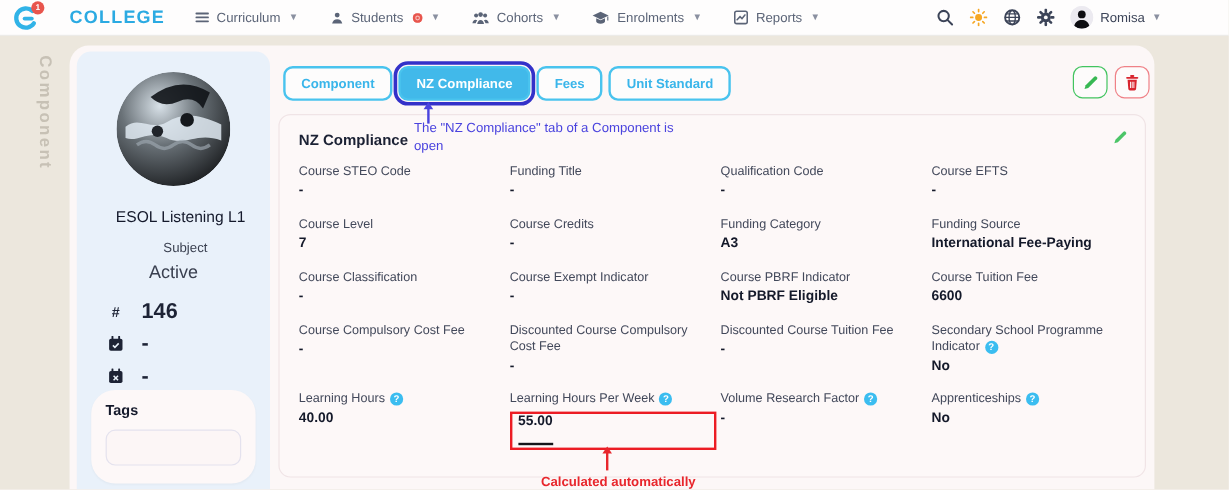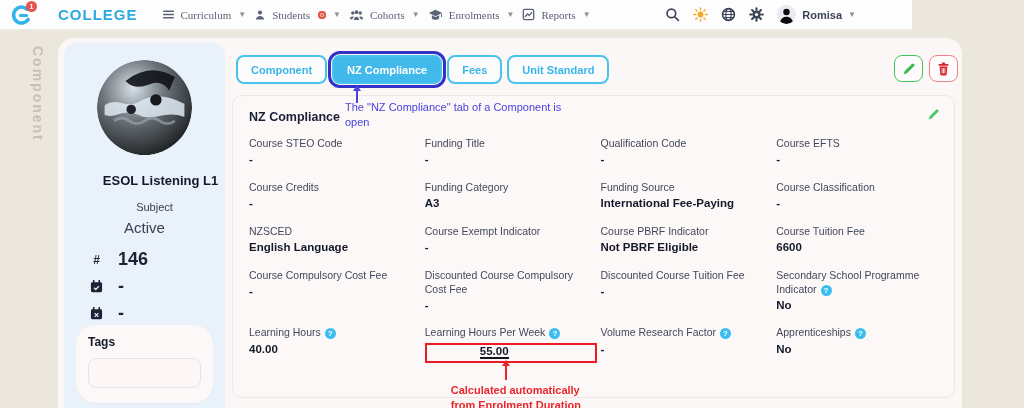--- a/index.html
+++ b/index.html
@@ -9,63 +9,63 @@
     font-family: "Liberation Sans", "DejaVu Sans", sans-serif;
     background: #ece7dd;
     overflow: hidden;
     color: #1c2130;
   }
   .ic { display:inline-flex; align-items:center; justify-content:center; }
   .ic svg { display:block; }
 
   
   .navbar {
-    position:absolute; left:0; top:0; width:912px; height:30px;
+    position:absolute; left:0; top:0; width:1024px; height:30px;
     background:#fefdfd; border-bottom:1px solid #ecebe8;
     display:flex; align-items:center; z-index:20;
   }
   .logo { position:relative; margin-left:10px; width:26px; height:24px; cursor:pointer; }
   .logo-badge {
     position:absolute; top:-2px; right:-1px; min-width:11px; height:11px;
     background:#e8554d; color:#fff; border-radius:50%;
     font-size:7px; font-weight:bold; line-height:11px; text-align:center; padding:0 2px;
   }
   .brand {
     margin-left:22px; font-size:15px; font-weight:bold; letter-spacing:1px;
     color:var(--brand,#2baae2);
   }
-  .nav-menu { display:flex; align-items:center; margin-left:24px; gap:8px;font-family:Liberation Serif, serif; }
+  .nav-menu { display:flex; align-items:center; margin-left:24px; gap:26px; }
   .nav-item { display:flex; align-items:center; gap:6px; color:#5b6477; font-size:11px; cursor:pointer; position:relative; }
   .nav-item .caret { font-size:8px; color:#8a90a0; margin-left:1px; }
   .badge-dot { width:8px; height:8px; border-radius:50%; background:#e8554d; display:inline-block; margin-left:2px; box-shadow:inset 0 0 0 2px #e8554d, inset 0 0 0 3px #f7b9b5; }
   .nav-right { margin-left:auto; display:flex; align-items:center; gap:13px; margin-right:56px; }
   .nav-act { color:#3c4458; cursor:pointer; }
   .nav-act.sun { color:#f6a723; }
   .user-chip { display:flex; align-items:center; gap:6px; cursor:pointer; }
   .user-avatar { width:19px; height:19px; border-radius:50%; background:#ecebf1; display:flex; align-items:center; justify-content:center; overflow:hidden; }
-  .user-name { font-size:11px; font-weight:bold; color:#3c4458; }
+  .user-name { font-size:11px; font-weight:normal; color:#3c4458; }
 
   
   .vertical-label {
     position:absolute; left:30px; top:46px;
     writing-mode:vertical-rl; font-size:14px; font-weight:bold;
     letter-spacing:2px; color:#c7c1b5;
   }
   .content-card {
     position:absolute; left:58px; top:38px; width:904px; height:370px;
     background:#fcf7f7; border-radius:16px 16px 0 0;
   }
 
   
   .sidebar-card {
     position:absolute; left:64px; top:43px; width:161px; height:365px;
     background:#e9f1fa; border-radius:12px 12px 0 0; text-align:center;
   }
   .profile-avatar { position:absolute; left:33px; top:17px; width:95px; height:95px; border-radius:50%; overflow:hidden; }
-  .profile-name { position:absolute; left:16px; top:130px; width:100%; font-size:13px; font-weight:bold; color:#14192b; }
+  .profile-name { position:absolute; left:6px; top:130px; width:100%; font-size:13px; font-weight:normal; color:#14192b; }
   .profile-type { position:absolute; left:0; top:158px; width:100%; font-size:11px; color:#3a4050;padding-left:20px; }
   .profile-status { position:absolute; left:0; top:176px; width:100%; font-size:15px; color:#3a4050; }
   .info-rows { position:absolute; left:26px; top:203px; text-align:left; }
   .info-row { display:flex; align-items:center; gap:15px; height:27px; color:#1d2335; }
   .info-row .ic { width:13px; color:#1d2335; }
   .info-row .hash { font-size:12px; font-weight:bold; }
   .info-value { font-size:18px; font-weight:bold; }
   .tags-card {
     position:absolute; left:12px; top:282px; width:137px; height:78px;
     background:#fdf8f8; border-radius:20px; padding:10px 12px; text-align:left;
@@ -114,21 +114,21 @@
     display:inline-block; width:11px; height:11px; border-radius:50%;
     background:var(--help,#3bbdf0); color:#fff; font-size:8px; font-weight:bold;
     line-height:11px; text-align:center; margin-left:4px; vertical-align:middle; cursor:pointer;
   }
   .f-value { margin-top:3px; font-size:11.5px; font-weight:bold; color:#14192a; }
   .red-box {
     margin-top:3px; margin-right:-10px; border:2px solid #ec1c24; padding:0 5px 2px;
     background:transparent;
   }
   .red-box .f-value { margin-top:0; }
-  .red-box .f-value span { border-bottom:2px solid #15151a; display:inline-block; padding-bottom:0;margin-left:48px; }
+  .red-box .f-value span { border-bottom:2px solid #15151a; display:inline-block; padding-bottom:12px; }
 
   
   .blue-arrow { position:absolute; left:356px; top:90px; width:2px; height:13px; background:var(--note-blue,#4a43de); z-index:6; }
   .blue-arrow::before {
     content:""; position:absolute; left:-3px; top:-5px;
     border-left:4px solid transparent; border-right:4px solid transparent;
     border-bottom:6px solid var(--note-blue,#4a43de);
   }
   .blue-note {
     position:absolute; left:345px; top:100px; width:242px;
@@ -362,38 +362,38 @@
       </div>
       <div class="f-cell">
         <div class="f-label"><span>Qualification Code</span></div>
         <div class="f-value">-</div>
       </div>
       <div class="f-cell">
         <div class="f-label"><span>Course EFTS</span></div>
         <div class="f-value">-</div>
       </div>
       <div class="f-cell">
+        <div class="f-label"><span>Course Level</span></div>
+        <div class="f-value">7</div>
+      </div>
+      <div class="f-cell">
         <div class="f-label"><span>Course Credits</span></div>
         <div class="f-value">-</div>
       </div>
       <div class="f-cell">
         <div class="f-label"><span>Funding Category</span></div>
         <div class="f-value">A3</div>
       </div>
       <div class="f-cell">
         <div class="f-label"><span>Funding Source</span></div>
         <div class="f-value">International Fee-Paying</div>
       </div>
       <div class="f-cell">
         <div class="f-label"><span>Course Classification</span></div>
         <div class="f-value">-</div>
-      </div>
-      <div class="f-cell">
-        <div class="f-label"><span>NZSCED</span></div>
-        <div class="f-value">English Language</div>
       </div>
       <div class="f-cell">
         <div class="f-label"><span>Course Exempt Indicator</span></div>
         <div class="f-value">-</div>
       </div>
       <div class="f-cell">
         <div class="f-label"><span>Course PBRF Indicator</span></div>
         <div class="f-value">Not PBRF Eligible</div>
       </div>
       <div class="f-cell">

